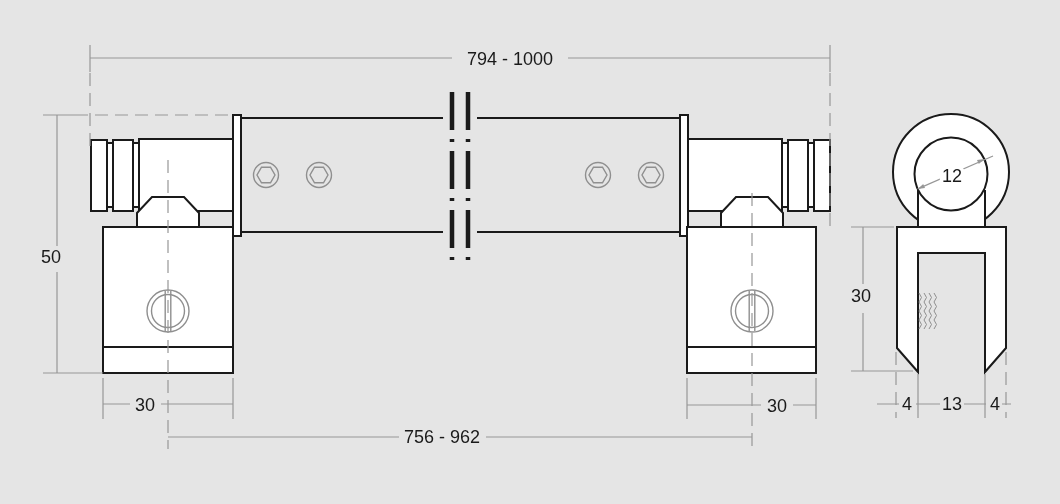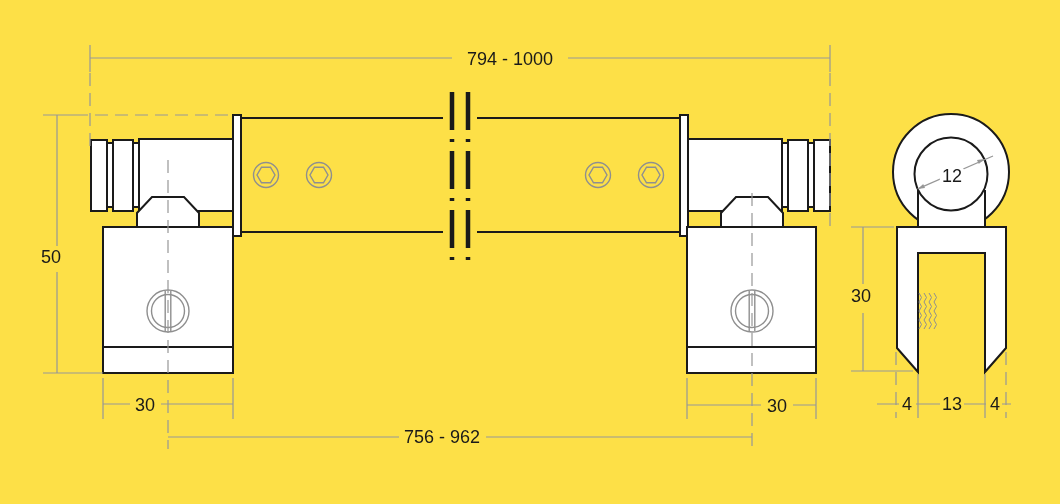--- a/index.html
+++ b/index.html
@@ -1,16 +1,16 @@
 <!DOCTYPE html>
 <html><head>
 <meta charset="utf-8">
 <style>
   html,body { margin:0; padding:0; background:#ffffff; }
-  .canvas { position:relative; width:1060px; height:504px; background:#fde047; overflow:hidden; }
+  .canvas { position:relative; width:1060px; height:504px; background:#e5e5e5; overflow:hidden; }
   svg { display:block; }
   text {
     font-family:"Liberation Sans", sans-serif;
     font-size:18px;
     stroke:none;
     text-anchor:middle;
   }
   text.halo {
     paint-order:stroke;
     stroke:#ffffff;

